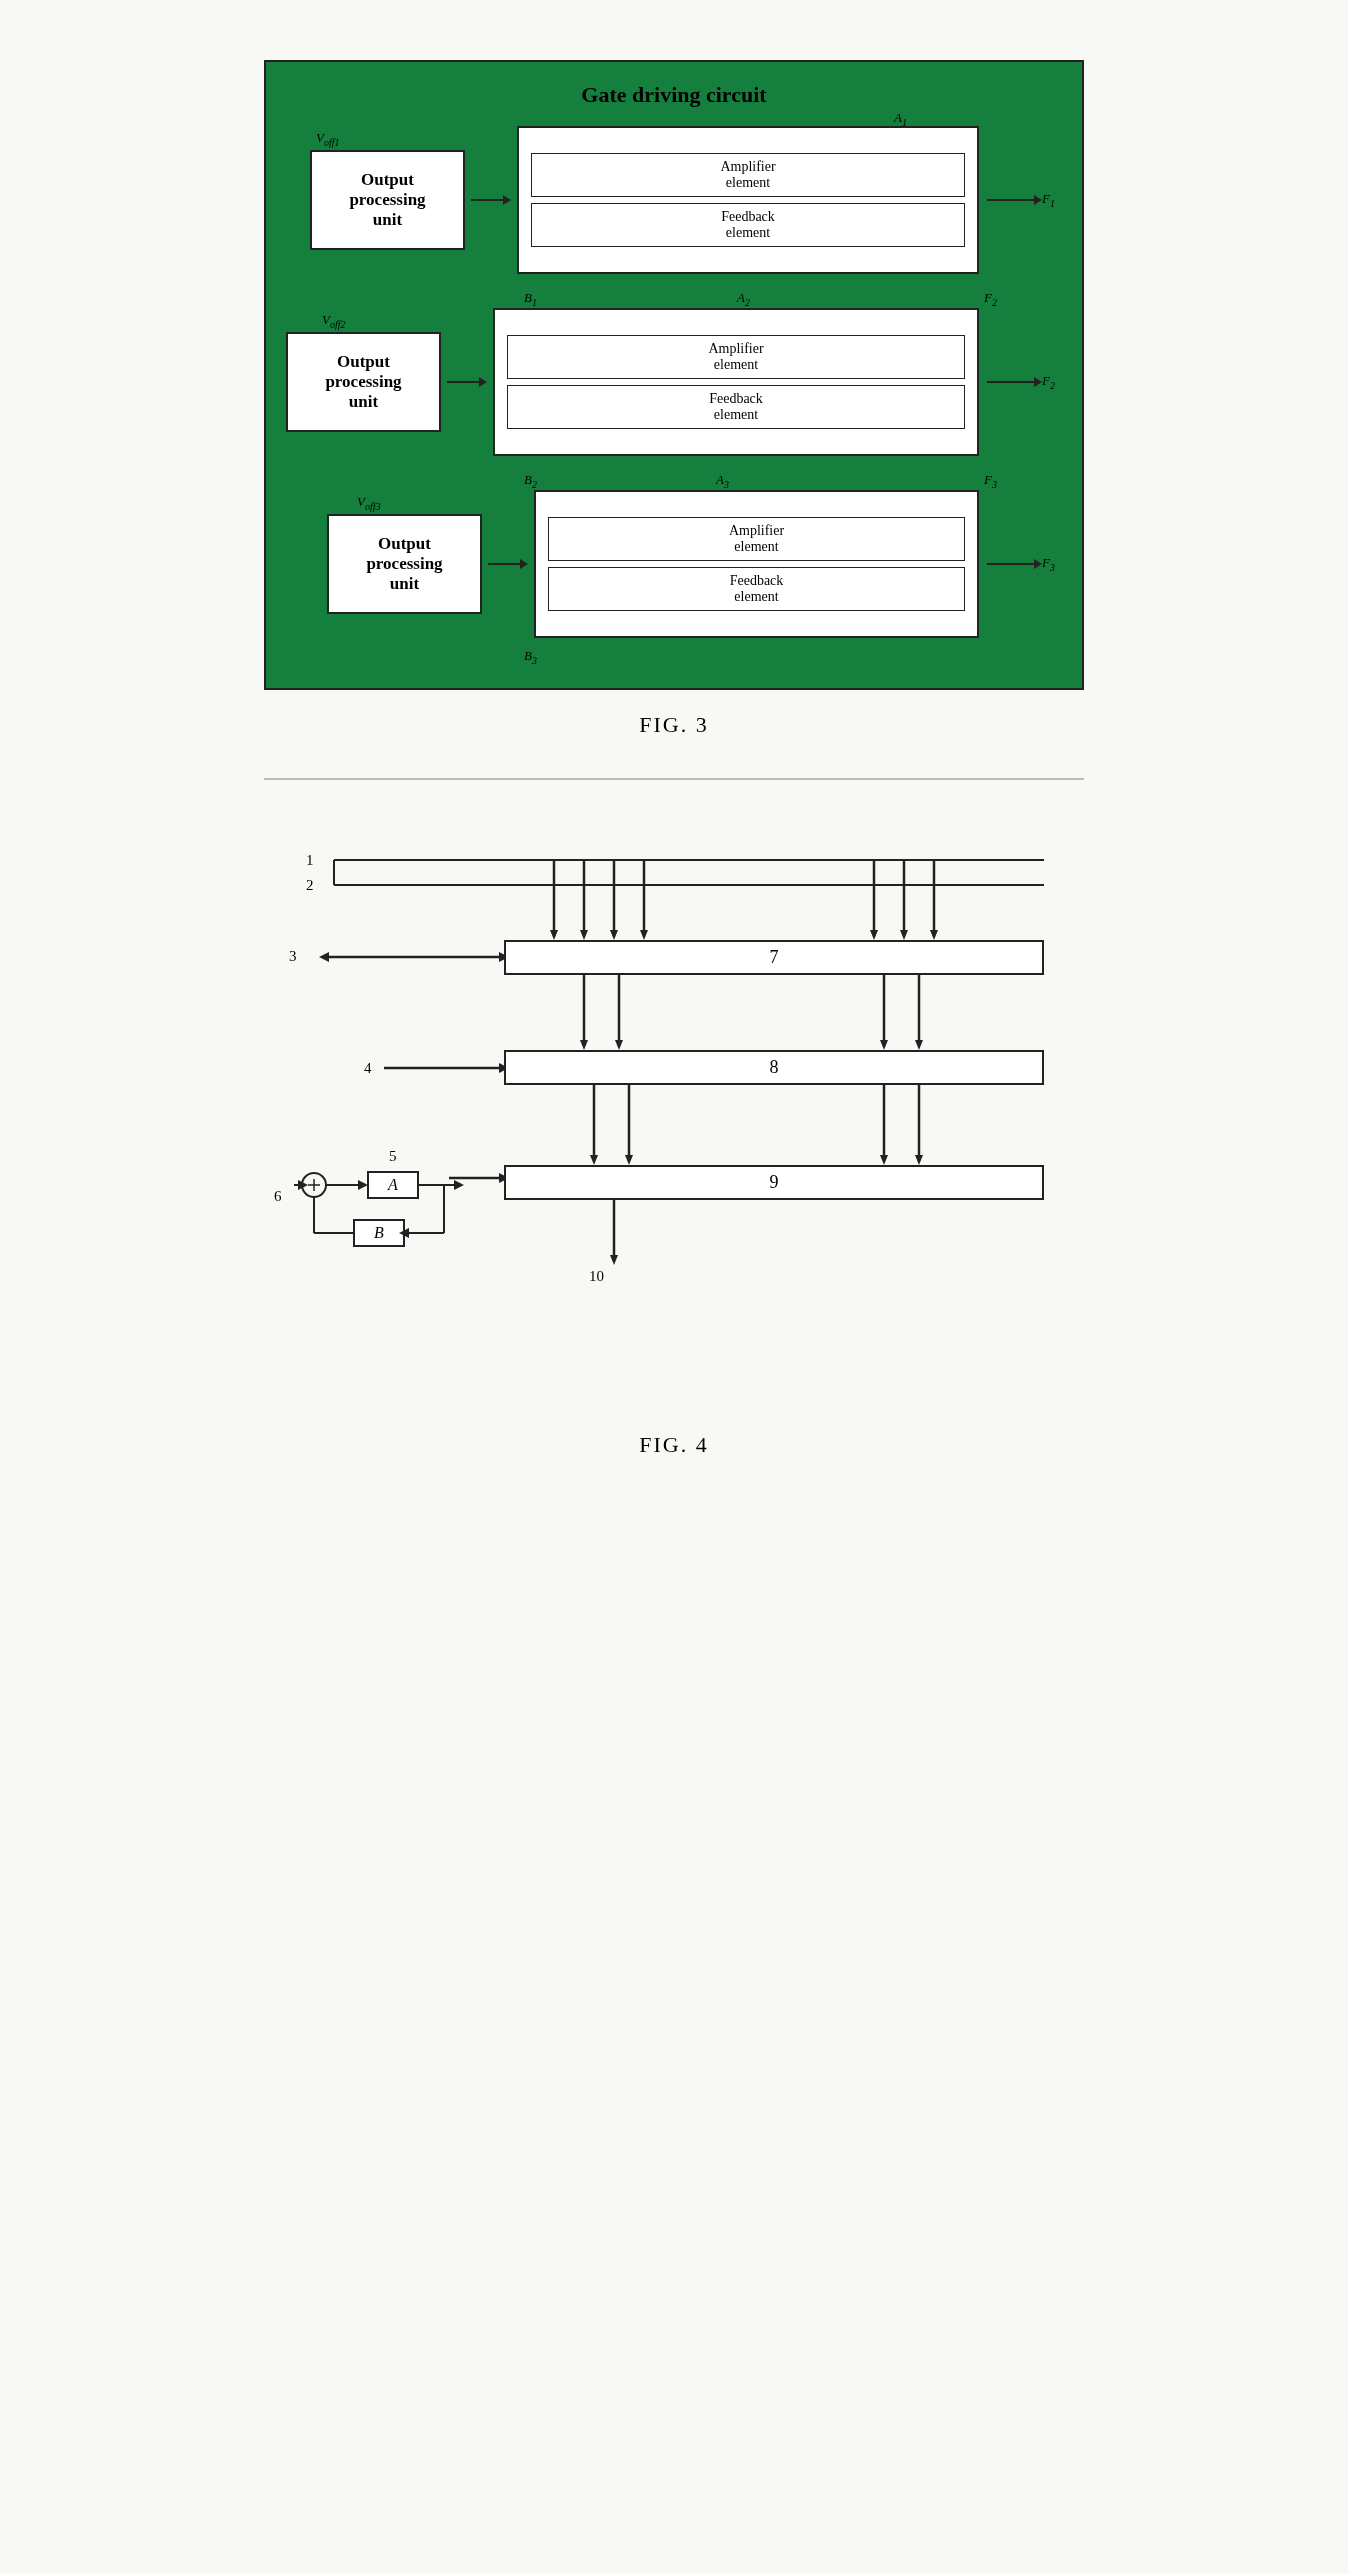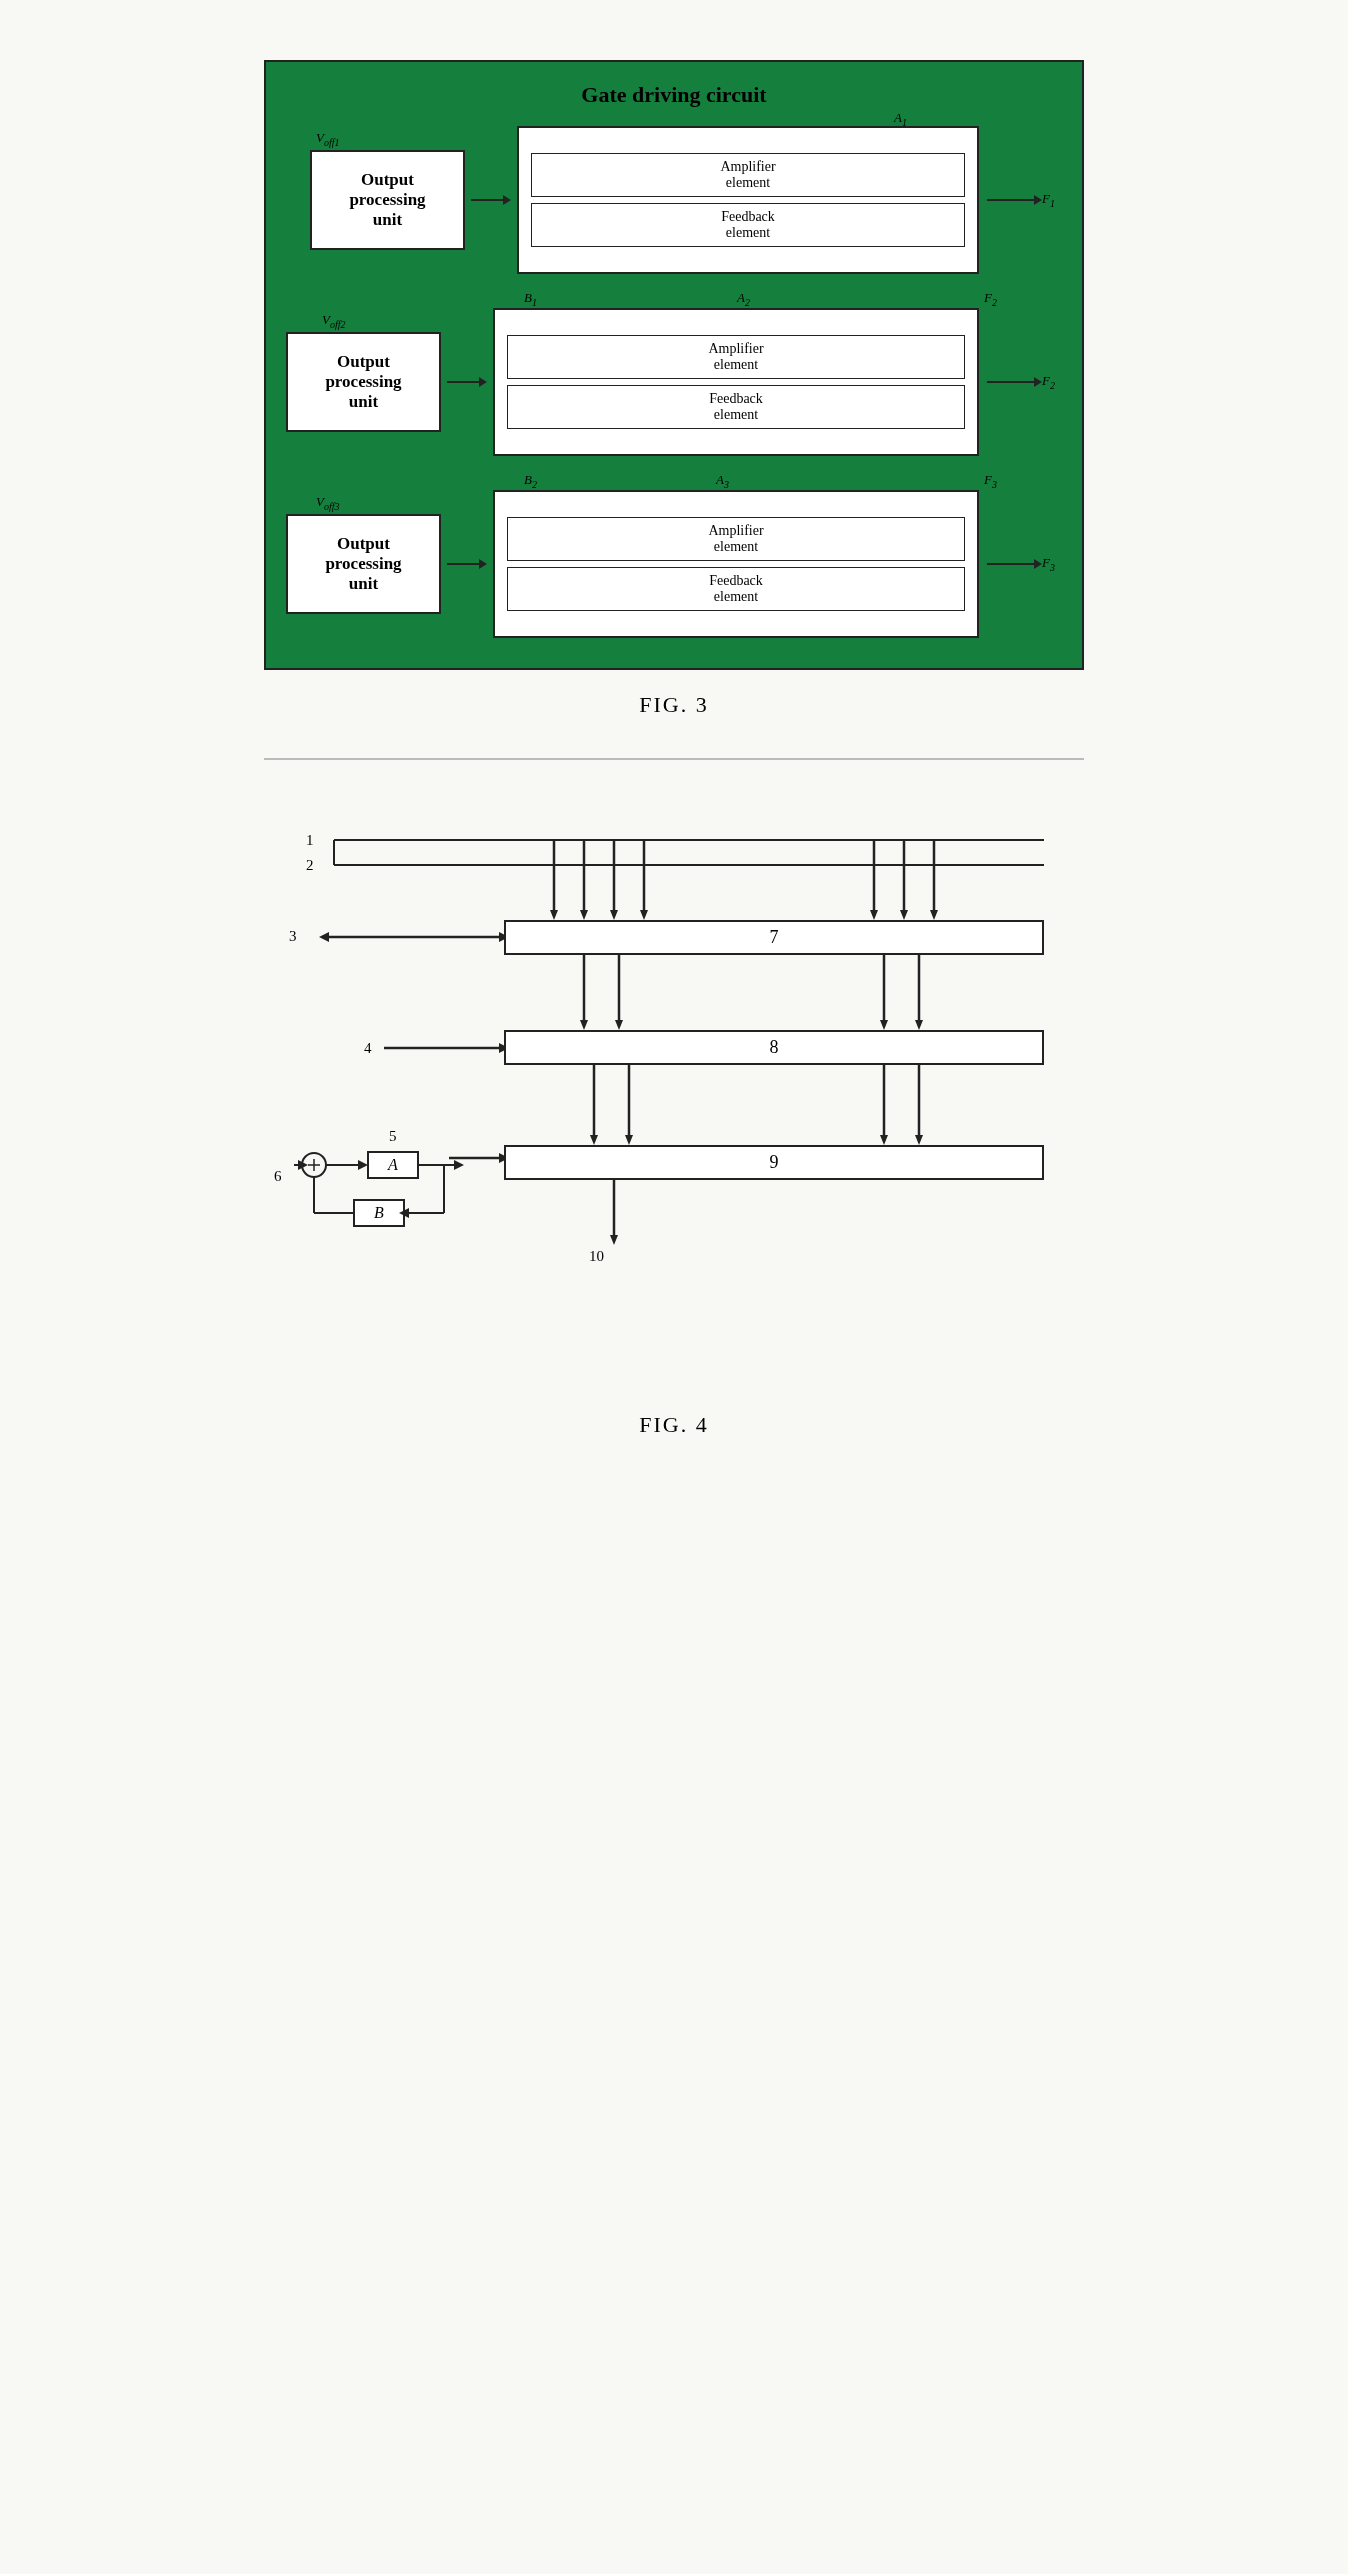--- a/index.html
+++ b/index.html
@@ -230,21 +230,21 @@
         <div style="font-size:13px; font-style:italic; min-width:20px;">F<sub>2</sub></div>
       </div>
 
       <div style="position:relative; height:14px;">
         <div style="position:absolute; left:238px; font-size:13px; font-style:italic;">B<sub>2</sub></div>
         <div style="position:absolute; left:430px; font-size:13px; font-style:italic;">A<sub>3</sub></div>
         <div style="position:absolute; right:65px; font-size:13px; font-style:italic;">F<sub>3</sub></div>
       </div>
 
       <div class="fig3-row" style="margin-top:4px;">
-        <div style="position:relative; flex-shrink:0; margin-right:0;">
+        <div style="position:relative; flex-shrink:0; margin-right:0;margin-left:41px;">
           <div style="position:absolute; top:-20px; left:30px; font-size:13px; font-style:italic;">V<sub>off3</sub></div>
           <div class="opu-box">Output<br>processing<br>unit</div>
         </div>
         <div class="arrow-right">
           <svg viewBox="0 0 40 20">
               <line x1="0" y1="10" x2="32" y2="10" stroke="#222" stroke-width="2"></line>
               <polygon points="32,5 40,10 32,15" fill="#222"></polygon>
             </svg>
         </div>
         <div class="stage-box" style="position:relative;">
@@ -255,20 +255,23 @@
         </div>
         <div class="output-arrow">
           <svg viewBox="0 0 55 20">
               <line x1="0" y1="10" x2="47" y2="10" stroke="#222" stroke-width="2"></line>
               <polygon points="47,5 55,10 47,15" fill="#222"></polygon>
             </svg>
         </div>
         <div style="font-size:13px; font-style:italic; min-width:20px;">F<sub>3</sub></div>
       </div>
 
+      <div style="position:relative; height:20px; margin-top:2px;">
+        <div style="position:absolute; left:238px; font-size:13px; font-style:italic;">B<sub>3</sub></div>
+      </div>
     </div>
 
     <div class="fig-caption">FIG.  3</div>
   </div>
 
   <div style="width:820px; height:2px; background:#bbb; margin: 10px 0;"></div>
 
   <div class="fig4-container">
     <div class="fig4-inner">
 

